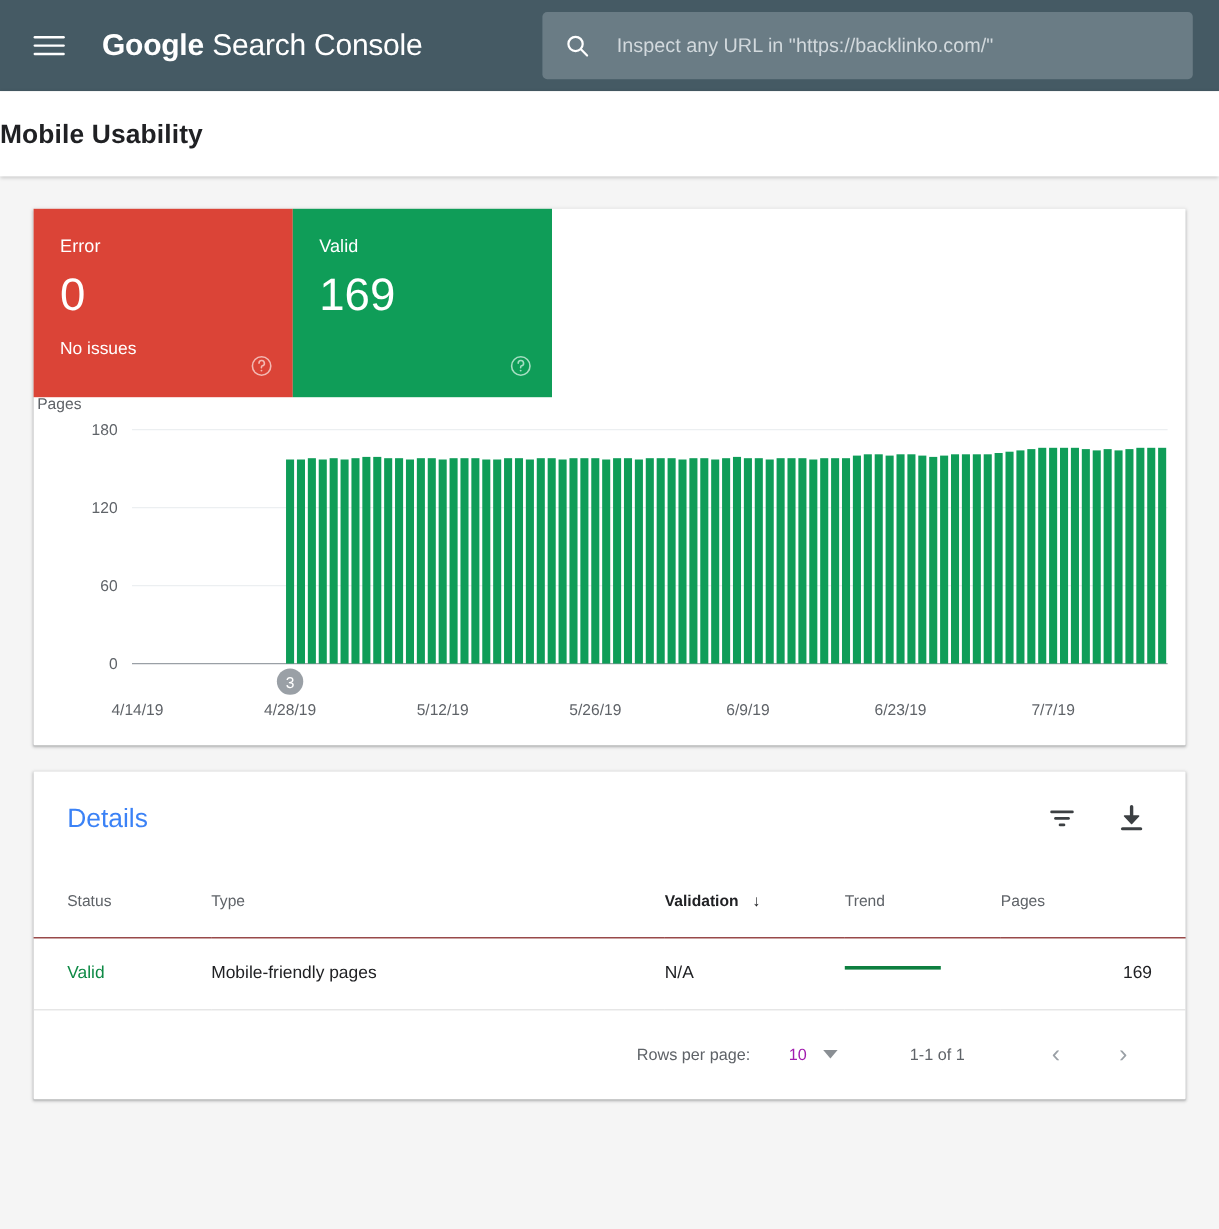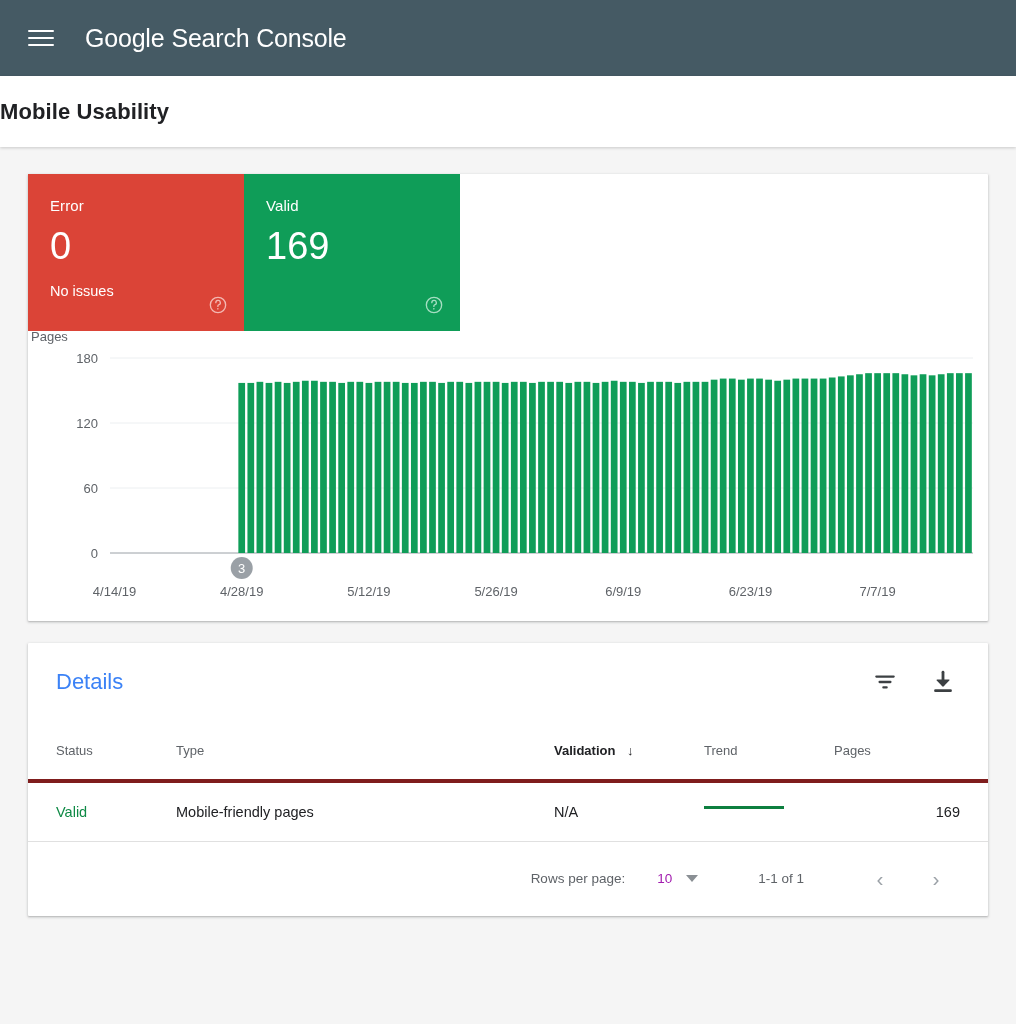--- a/index.html
+++ b/index.html
@@ -39,21 +39,21 @@
   .brand {
     margin-left: 27px;
     color: #ffffff;
     font-size: 25px;
     letter-spacing: -0.2px;
     white-space: nowrap;
     display: flex;
     align-items: baseline;
     gap: 7px;
   }
-  .brand .g-logo { font-weight: 400; }
+  .brand .g-logo { font-weight: 700; }
   .brand .g-sub { font-weight: 400; }
 
   .searchbox {
     position: absolute;
     left: 452px;
     top: 10px;
     width: 542px;
     height: 56px;
     background: #6a7c85;
     border-radius: 4px;
@@ -175,21 +175,21 @@
   .icon-btn { cursor: pointer; display: flex; align-items: center; justify-content: center; }
 
   table.details { width: 100%; border-collapse: collapse; }
   table.details thead th {
     font-size: 13px;
     font-weight: 400;
     color: #5f6368;
     text-align: left;
     height: 60px;
     vertical-align: middle;
-    border-bottom: 4px solid #7f1d1d;
+    border-bottom: 1px solid #7f1d1d;
     padding: 0;
   }
   table.details thead th.sorted { color: #202124; font-weight: 700; }
   table.details tbody td {
     font-size: 14.5px;
     color: #202124;
     height: 60px;
     vertical-align: middle;
     border-bottom: 1px solid #e0e0e0;
     padding: 0;
@@ -244,20 +244,29 @@
     <span></span>
     <span></span>
     <span></span>
   </div>
 
   <div class="brand">
     <span class="g-logo">Google</span>
     <span class="g-sub">Search Console</span>
   </div>
 
+  <div class="searchbox">
+    <span class="mag">
+      <svg width="22" height="22" viewBox="0 0 24 24" fill="none" stroke="#ffffff" stroke-width="2">
+        <circle cx="10.5" cy="10.5" r="6.5"></circle>
+        <line x1="15.4" y1="15.4" x2="21" y2="21" stroke-linecap="round"></line>
+      </svg>
+    </span>
+    <input type="text" placeholder="Inspect any URL in &quot;https://backlinko.com/&quot;" style="">
+  </div>
 </div>
 
 <div class="titlebar">
   <h1>Mobile Usability</h1>
 </div>
 
 <div class="content">
 
   <div class="card chartcard">
 

